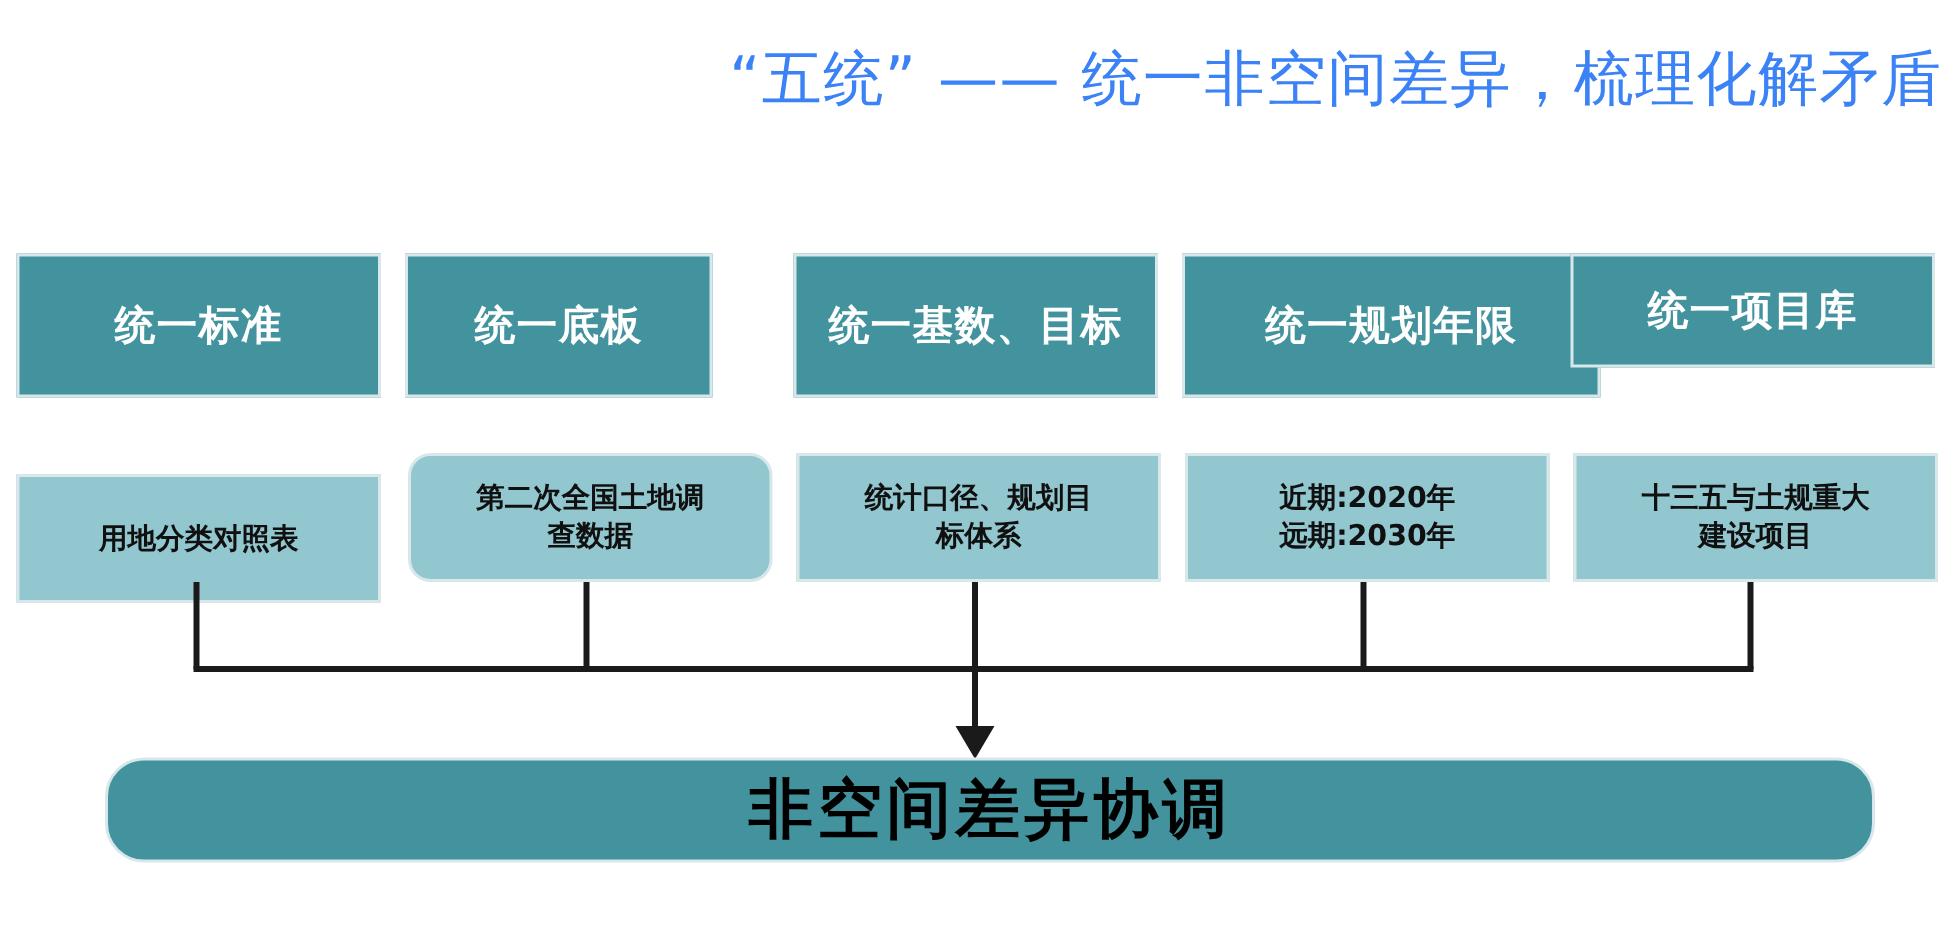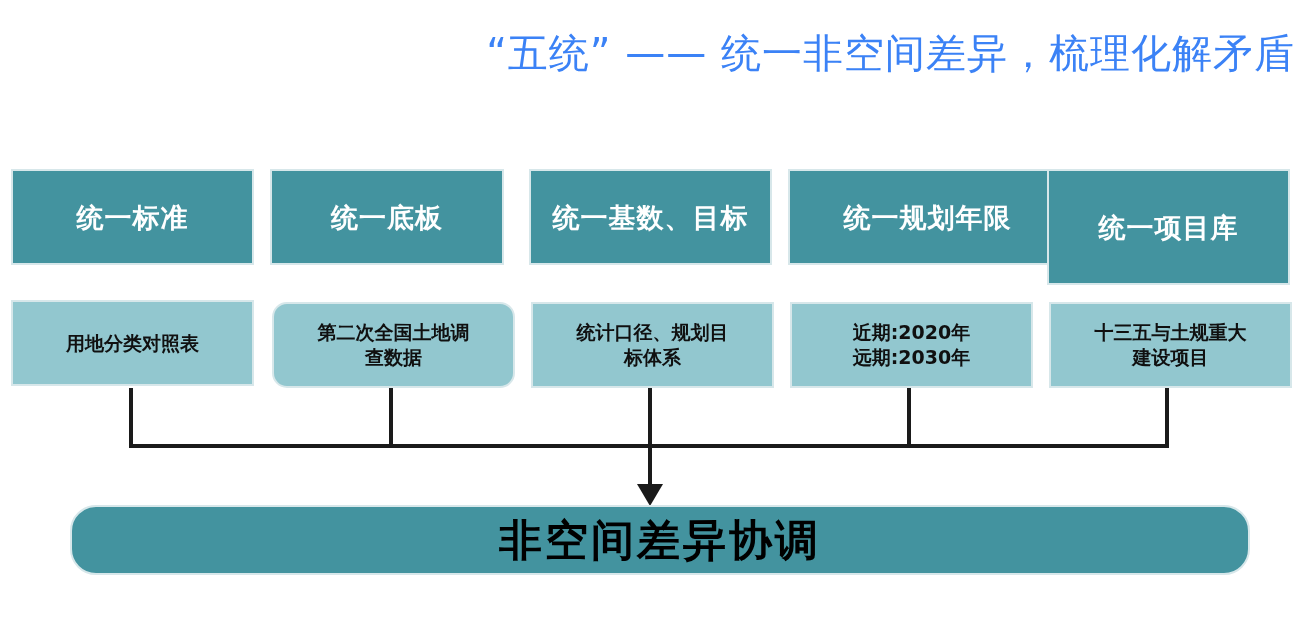--- a/index.html
+++ b/index.html
@@ -96,37 +96,37 @@
 <body>
 
 <div id="stage">
 
   <div class="title">“五统” —— 统一非空间差异，梳理化解矛盾</div>
 
   <div class="box box-top" style="left:11px; top:140px; width:243px; height:96px;">
     <span>统一标准</span>
   </div>
 
-  <div class="box box-top" style="left:270px; top:140px; width:234px; height:96px;">
+  <div class="box box-top" style="left:270px; top:140px; width:205px; height:96px;">
     <span>统一底板</span>
   </div>
 
   <div class="box box-top" style="left:529px; top:140px; width:243px; height:96px;">
     <span>统一基数、目标</span>
   </div>
 
   <div class="box box-top" style="left:788px; top:140px; width:279px; height:96px;">
     <span>统一规划年限</span>
   </div>
 
-  <div class="box box-top" style="left:1047px; top:140px; width:243px; height:116px;">
+  <div class="box box-top" style="left:1047px; top:140px; width:243px; height:76px;">
     <span>统一项目库</span>
   </div>
 
-  <div class="box box-mid" style="left:11px; top:300px; width:243px; height:86px;">
+  <div class="box box-mid" style="left:11px; top:316px; width:243px; height:86px;">
     <span class="lines">
       <span>用地分类对照表</span>
     </span>
   </div>
 
   <div class="box box-mid" style="left:272px; top:302px; width:243px; height:86px;border-radius:15px;">
     <span class="lines">
       <span>第二次全国土地调</span><br>
       <span>查数据</span>
     </span>

